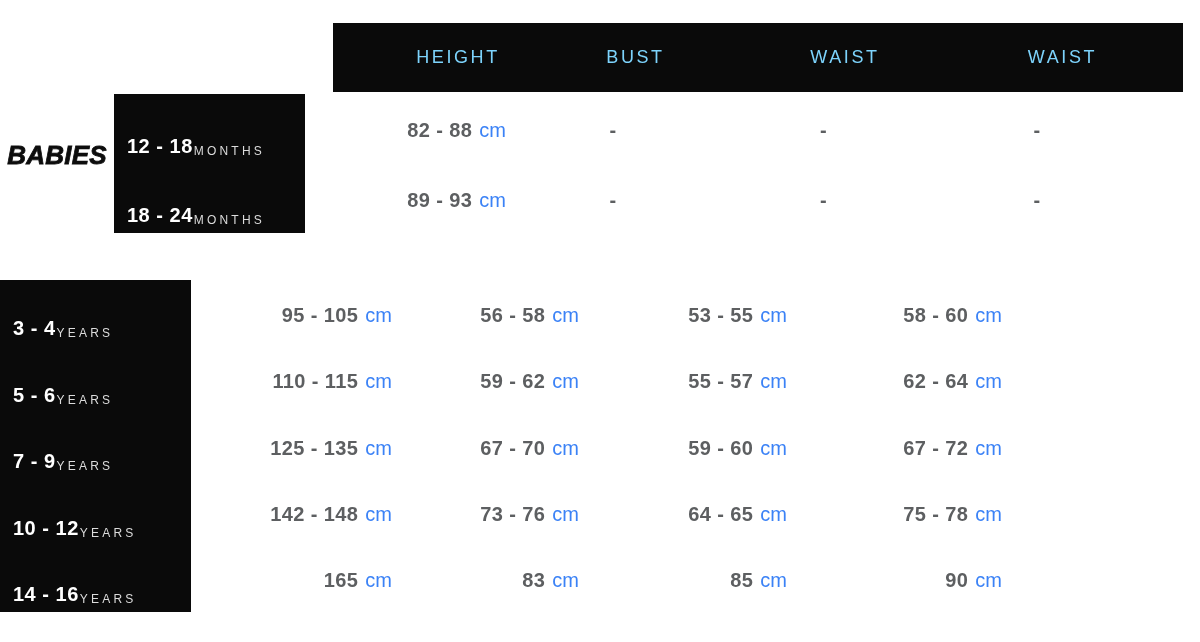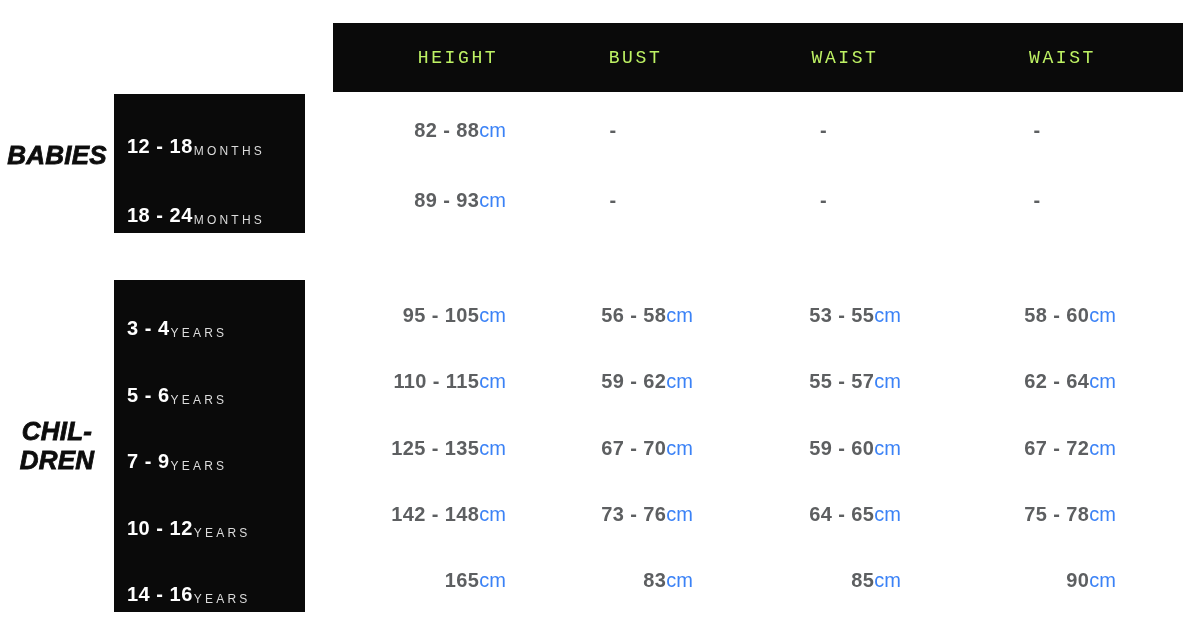--- a/index.html
+++ b/index.html
@@ -15,25 +15,24 @@
   .header-bar {
     position: absolute; left: 333px; top: 23px;
     width: 850px; height: 69px;
     background: #0a0a0a;
     display: grid;
     grid-template-columns: 212px 213px 212px 213px;
     align-items: center;
   }
   .header-cell {
     text-align: center;
-    color: #bef264;
+    color: #7dd3fc;
     font-size: 18px;
     letter-spacing: 2.6px;
     font-weight: 400;
-    font-family: Liberation Mono, monospace;
   }
   .header-cell:nth-child(1) { transform: translateX(19px); }
   .header-cell:nth-child(2) { transform: translateX(-16px); }
   .header-cell:nth-child(3) { transform: translateX(-19px); }
   .header-cell:nth-child(4) { transform: translateX(-14px); }
 
   
   .section { position: absolute; left: 0; display: flex; }
   .section.babies   { top: 94px;  height: 139px; width: 1183px; }
   .section.children { top: 280px; height: 332px; width: 1183px; }
@@ -69,20 +68,21 @@
   .size-unit  { color: #dcdcdc; font-weight: 400; font-size: 12px; letter-spacing: 3.2px; }
 
   .data { width: 850px; display: flex; flex-direction: column; }
   .data-row {
     flex: 1;
     display: grid;
     grid-template-columns: 212px 213px 212px 213px;
   }
   .cell {
     display: flex; align-items: center; justify-content: flex-end;
+    gap: 7px;
     transform: translateY(2px);
     white-space: nowrap;
   }
   .cell.c1 { padding-right: 11px; }
   .cell.c2 { padding-right: 37px; }
   .cell.c3 { padding-right: 41px; }
   .cell.c4 { padding-right: 39px; }
   .cell.dash { justify-content: center; }
   .cell.dash .val { transform: translateX(8px); }
   .val  { color: #5d5f61; font-weight: bold; font-size: 20px; letter-spacing: 0.4px; }
@@ -145,26 +145,20 @@
             <span class="val">-</span>
           </div>
         <div class="cell c4 dash">
             <span class="val">-</span>
           </div>
       </div>
     </div>
   </div>
 
   <div class="section children">
-    <div class="category">
-      <div class="category-inner">
-        <div>CHIL-</div>
-        <div>DREN</div>
-      </div>
-    </div>
     <div class="labelbox">
       <div class="size-row">
         <span class="size-range">3 - 4</span>
         <span class="size-unit">YEARS</span>
       </div>
       <div class="size-row">
         <span class="size-range">5 - 6</span>
         <span class="size-unit">YEARS</span>
       </div>
       <div class="size-row">

